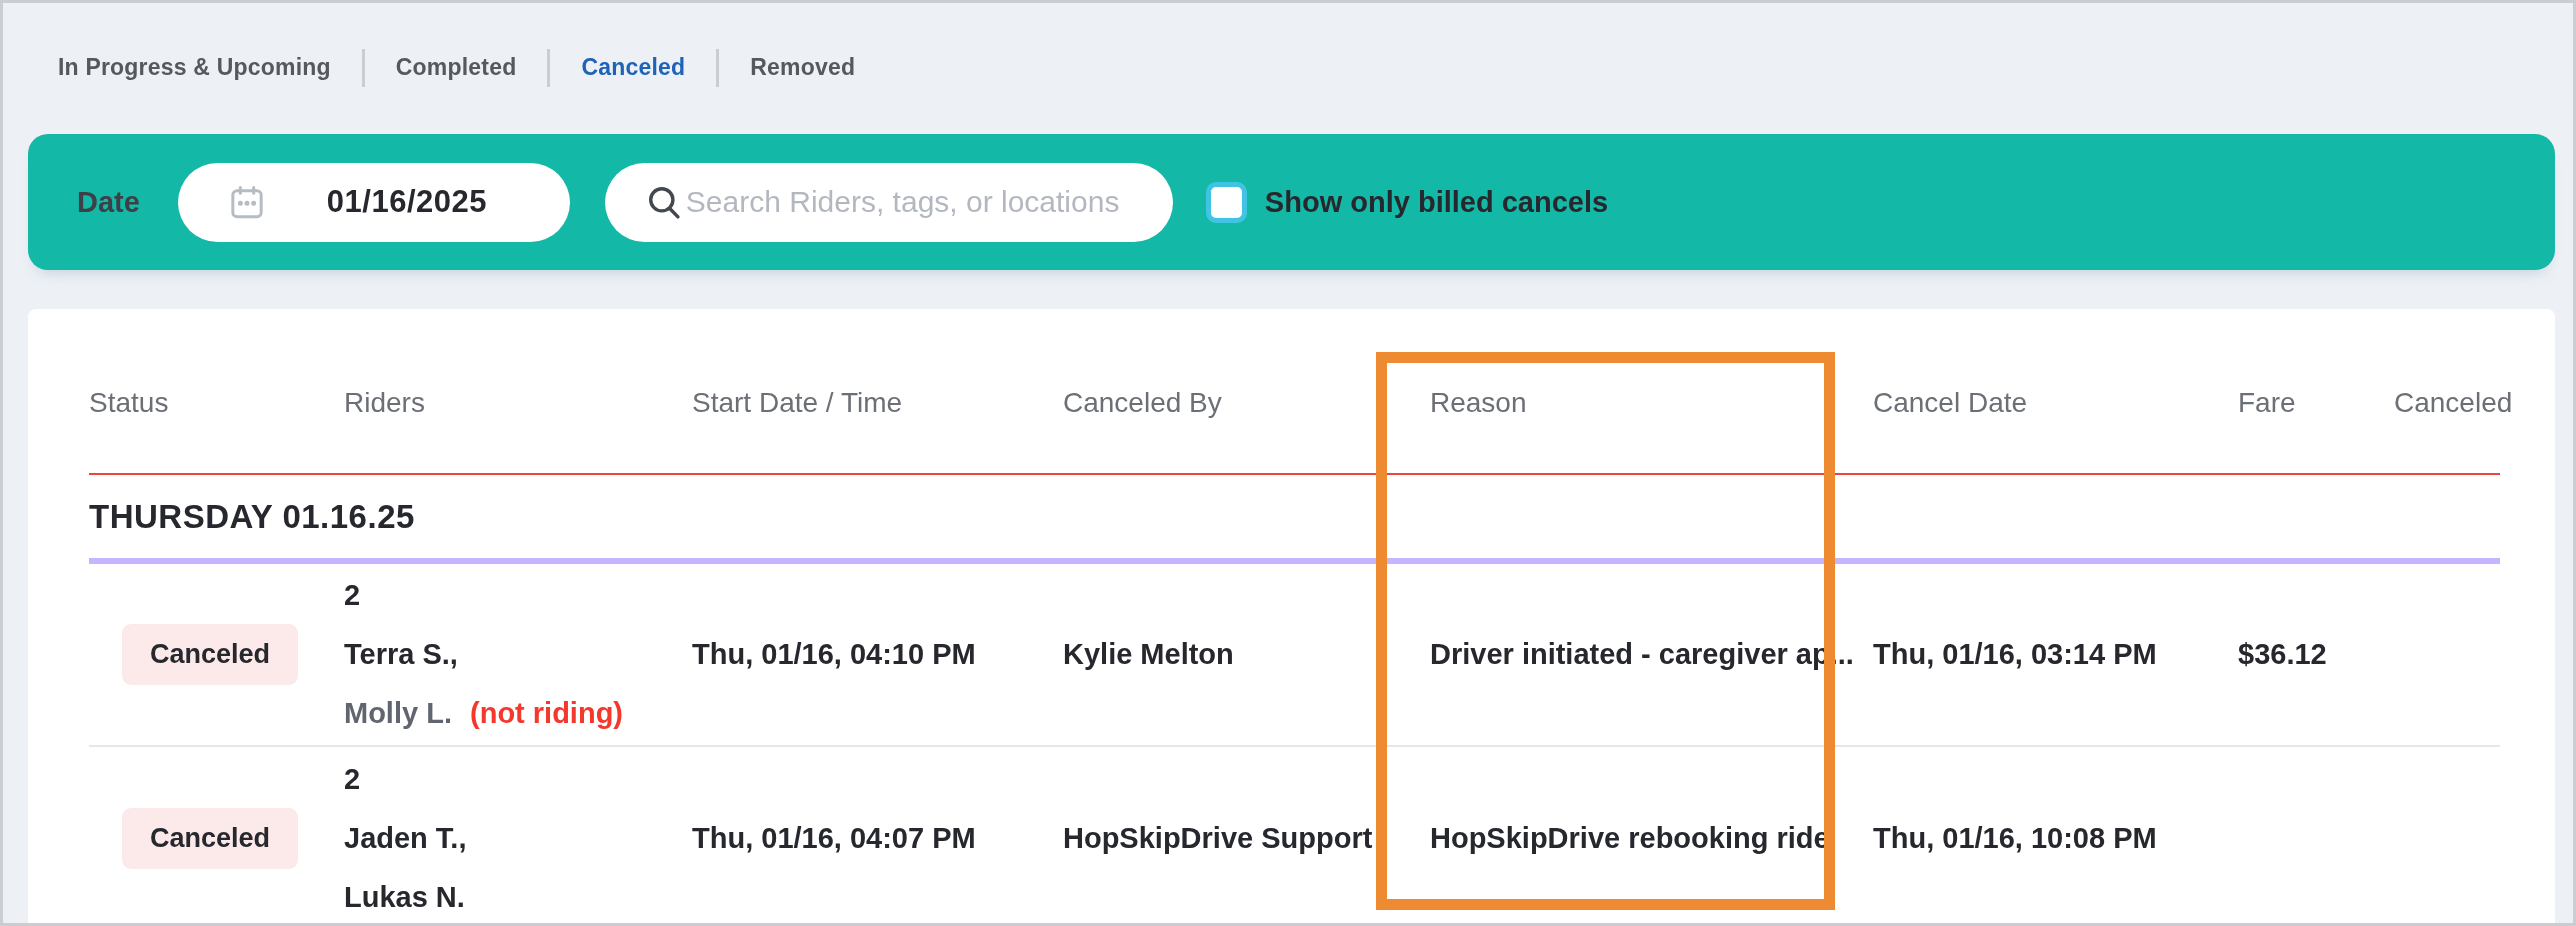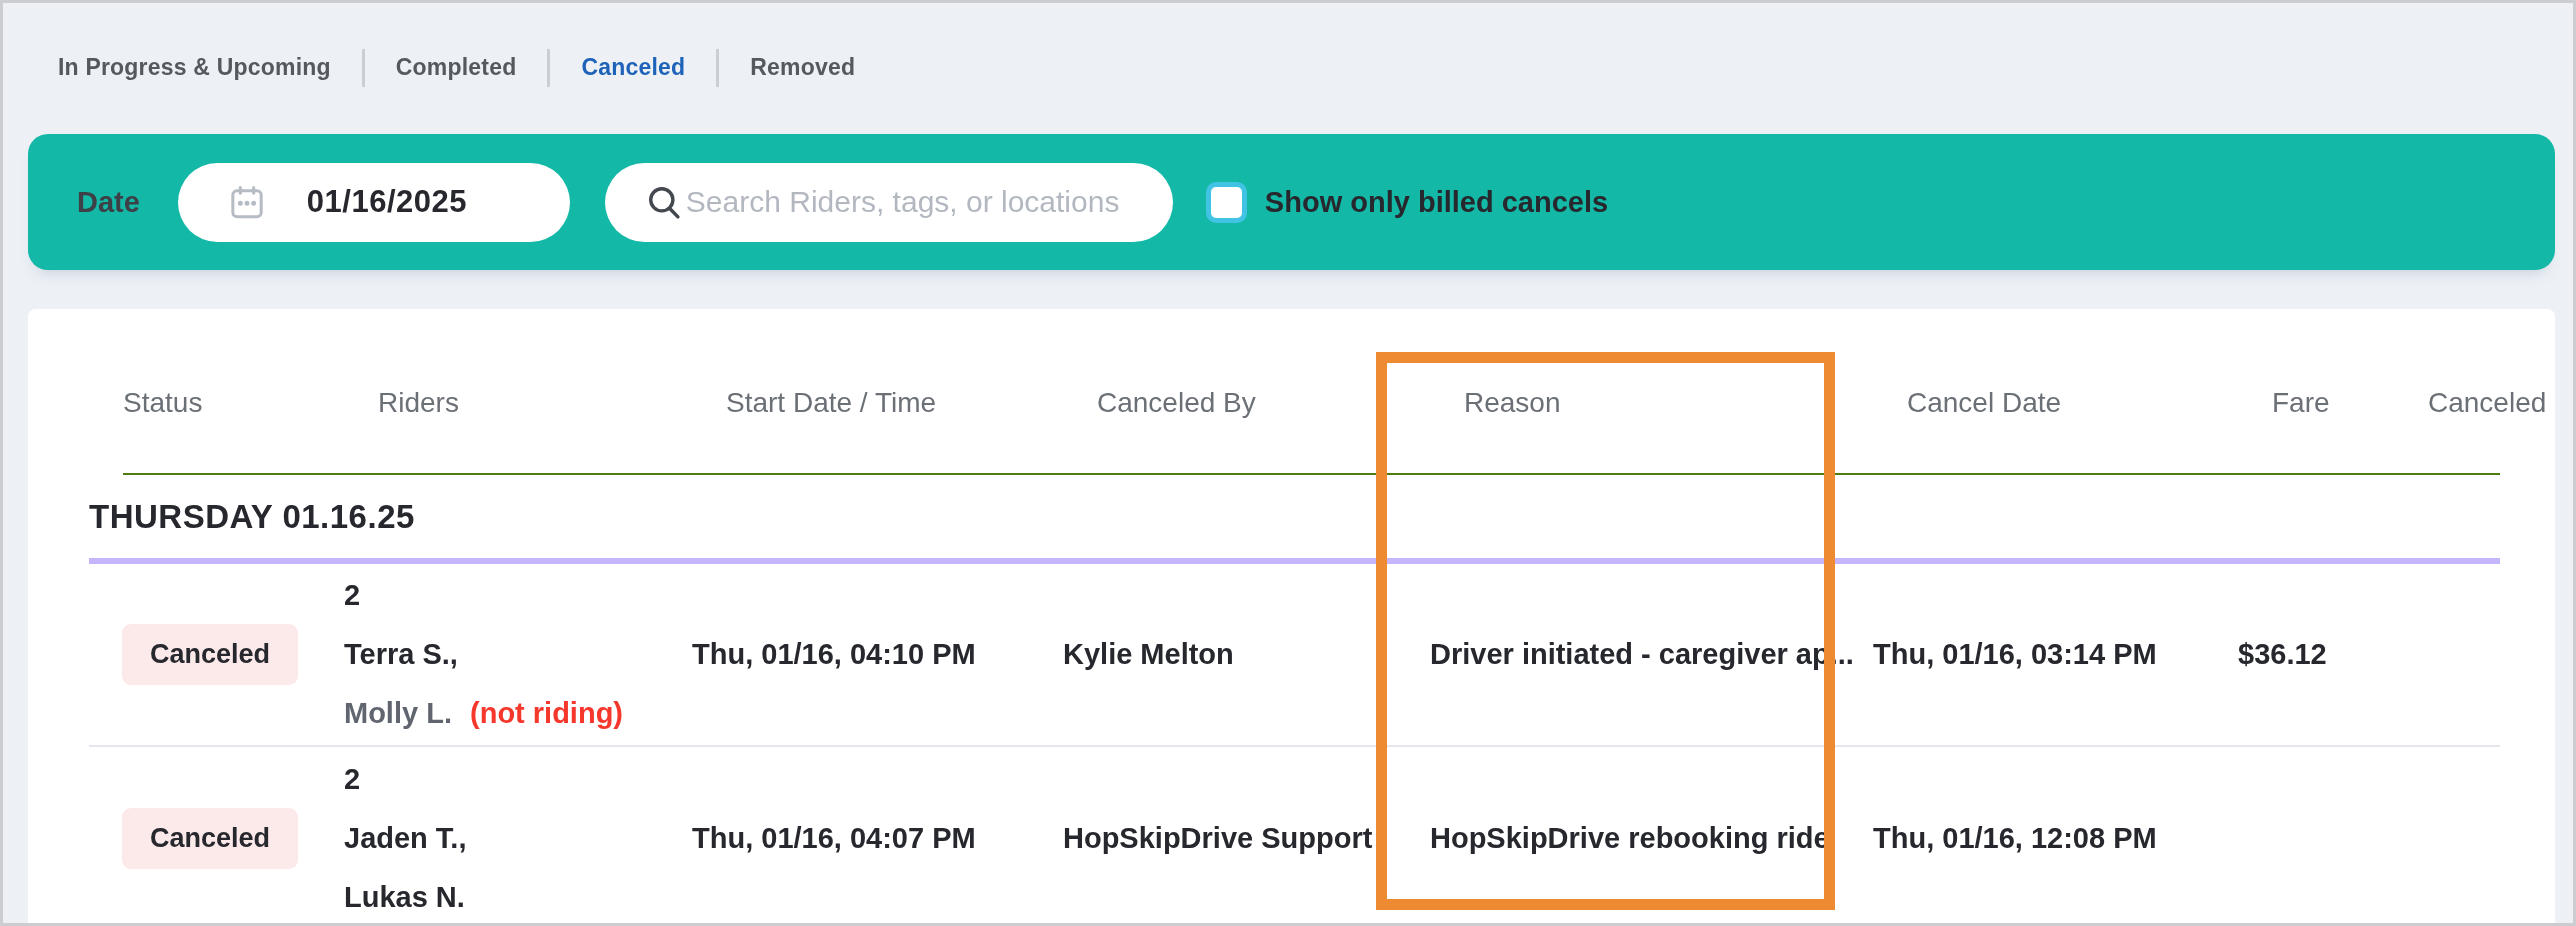--- a/index.html
+++ b/index.html
@@ -57,21 +57,21 @@
     background: #ffffff;
     border-radius: 40px;
     display: flex;
     align-items: center;
     border: none;
   }
   .date-pill {
     width: 392px;
     margin-left: 38px;
     padding-left: 49px;
-    gap: 40px;
+    gap: 60px;
     cursor: pointer;
   }
   .date-pill .value {
     font-size: 31px;
     font-weight: 700;
     color: #26282e;
     letter-spacing: 0.5px;
   }
   .search-pill {
     width: 568px;
@@ -119,22 +119,21 @@
     padding: 0 55px 0 61px;
   }
   .tgrid {
     display: grid;
     grid-template-columns: 255px 348px 371px 367px 443px 365px 156px 1fr;
     align-items: center;
   }
   .thead {
     height: 166px;
     padding-top: 24px;
-    border-bottom: 2px solid #4d7c0f;
-    margin-left: 34px;
+    border-bottom: 2px solid #ef4444;
   }
   .th {
     font-size: 28px;
     color: #6b6f76;
     font-weight: 400;
   }
   .section-row {
     height: 89px;
     display: flex;
     align-items: center;
@@ -273,21 +272,21 @@
       <div>2</div>
       <div>Jaden T.,</div>
       <div>
         <span>Lukas N.</span>
         <span class="rider-note"></span>
       </div>
     </div>
     <div class="cell">Thu, 01/16, 04:07 PM</div>
     <div class="cell">HopSkipDrive Support</div>
     <div class="cell">HopSkipDrive rebooking ride</div>
-    <div class="cell">Thu, 01/16, 12:08 PM</div>
+    <div class="cell">Thu, 01/16, 10:08 PM</div>
     <div class="cell"></div>
     <div class="cell"></div>
   </div>
 
 </div>
 
 <div class="highlight-box"></div>
 
 
 </body></html>

